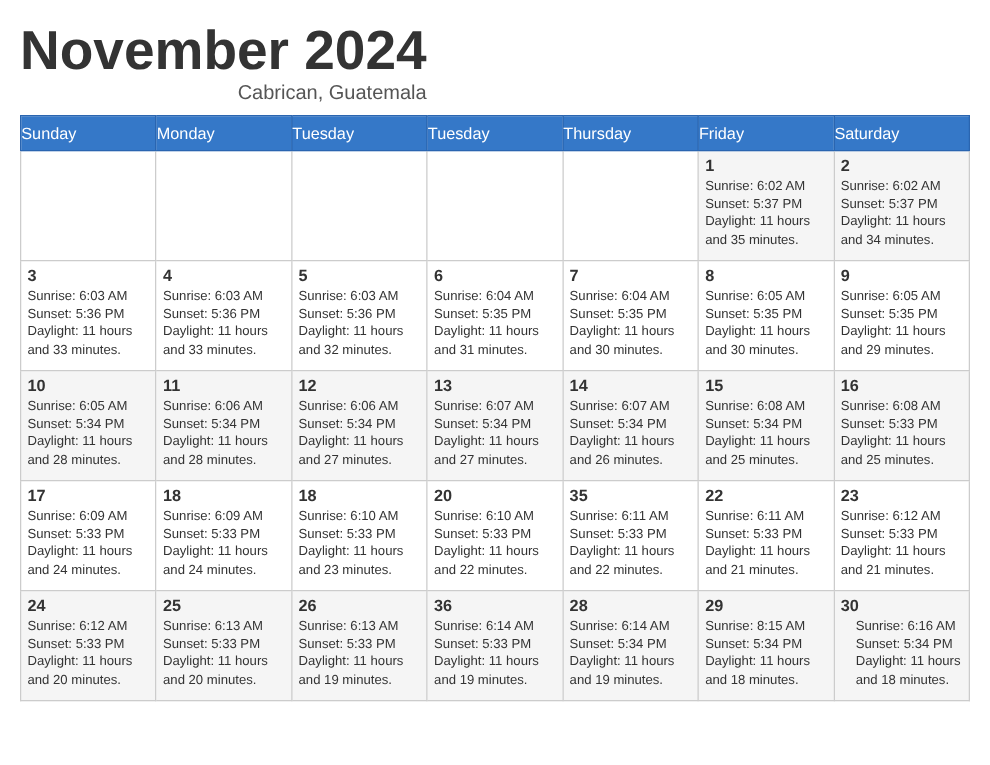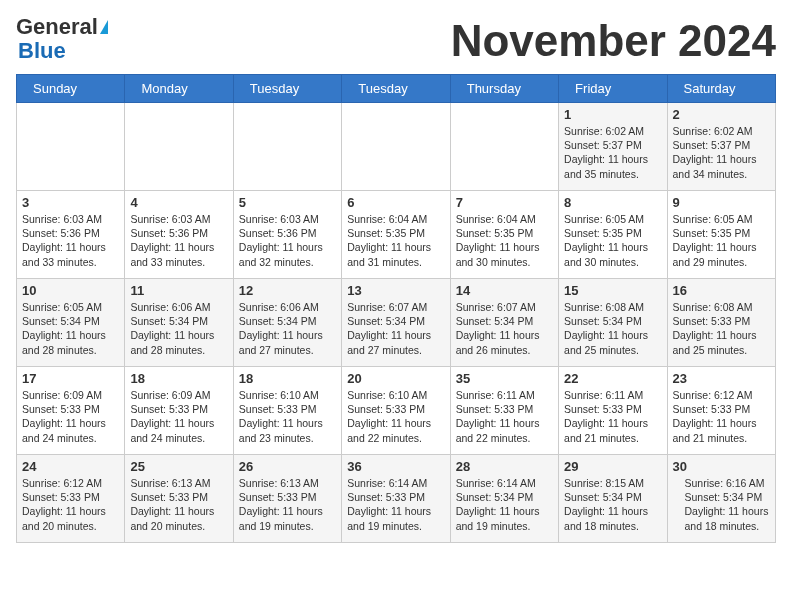--- a/index.html
+++ b/index.html
@@ -52,21 +52,21 @@
       color: #555;
     }
     .calendar {
       width: 100%;
       border-collapse: collapse;
       font-size: 11px;
     }
     .calendar thead th {
       background-color: #3578c8;
       color: #fff;
-      padding: 6px 16px;
+      padding: 6px 0;
       text-align: left;
       font-size: 13px;
       font-weight: normal;
       border: 1px solid #2a65b0;
     }
     .calendar tbody td {
       vertical-align: top;
       padding: 4px 5px;
       border: 1px solid #ccc;
       width: calc(100% / 7);
@@ -93,31 +93,23 @@
       line-height: 1.35;
     }
     .empty-cell {
       background: #fff !important;
     }
   </style>
 </head>
 <body>
 
 <div class="header">
-  <div class="logo">
-    <div class="logo-text">
-      <span class="logo-general">General</span>
-      <span class="logo-icon"></span>
-    </div>
-    <div style="margin-left:2px;">
-      <span class="logo-blue" style="font-size:22px;font-weight:bold;">Blue</span>
-    </div>
-  </div>
   <div class="title-block">
     <div class="month-title">November 2024</div>
+    <div class="location">Cabrican, Guatemala</div>
   </div>
 </div>
 
 <table class="calendar">
   <thead>
     <tr>
     <th>Sunday</th>
         <th>Monday</th>
         <th>Tuesday</th>
         <th>Tuesday</th>

